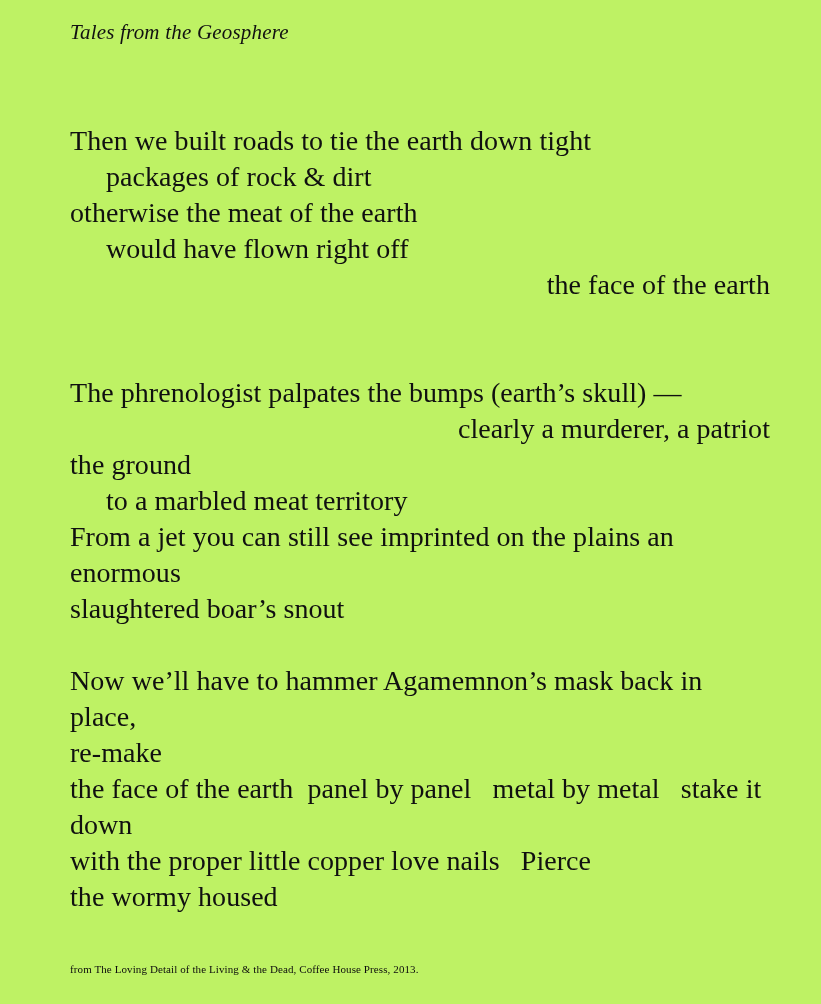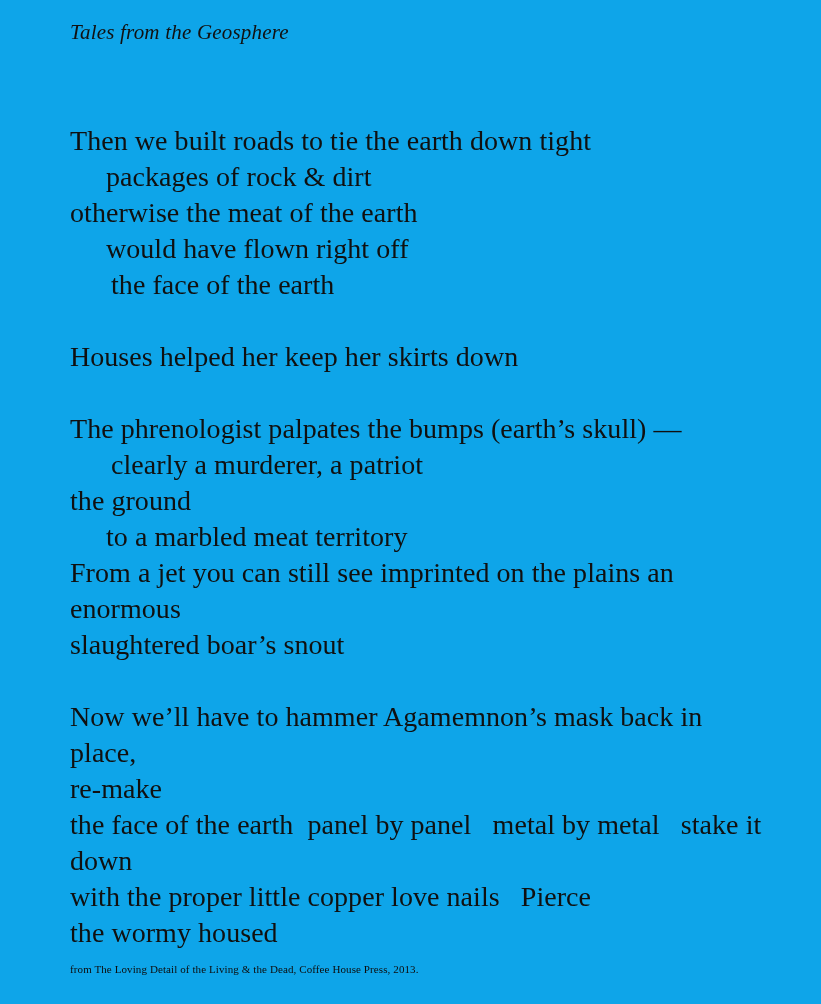--- a/index.html
+++ b/index.html
@@ -4,21 +4,21 @@
 <style>
   html, body {
     margin: 0;
     padding: 0;
     background: #ffffff;
   }
   .page {
     position: relative;
     width: 821px;
     height: 1004px;
-    background: #0ea5e9;
+    background: #bef264;
     overflow: hidden;
     font-family: "Liberation Serif", "DejaVu Serif", serif;
     color: #000000;
   }
   .poem-title {
     position: absolute;
     left: 70px;
     top: 20px;
     font-style: italic;
     font-size: 21px;
@@ -33,21 +33,21 @@
     width: 700px;
   }
   .line {
     font-size: 28px;
     line-height: 36px;
     color: #101010;
     white-space: pre-wrap;
     letter-spacing: 0.05px;
   }
   .line.indent-1 { padding-left: 36px; }
-  .line.indent-2 { padding-left: 41px; }
+  .line.indent-2 { padding-left: 41px; text-align: right; }
   .line.blank {
     height: 36px;
     line-height: 36px;
   }
   .attribution {
     position: absolute;
     left: 70px;
     top: 962px;
     font-size: 11px;
     line-height: 14px;
@@ -63,21 +63,20 @@
 
   <div class="poem-title">Tales from the Geosphere</div>
 
   <div class="poem-body">
       <div class="line">Then we built roads to tie the earth down tight</div>
       <div class="line indent-1">packages of rock &amp; dirt</div>
       <div class="line">otherwise the meat of the earth</div>
       <div class="line indent-1">would have flown right off</div>
       <div class="line indent-2">the face of the earth</div>
       <div class="line blank">&nbsp;</div>
-      <div class="line">Houses helped her keep her skirts down</div>
       <div class="line blank">&nbsp;</div>
       <div class="line">The phrenologist palpates the bumps (earth’s skull) —</div>
       <div class="line indent-2">clearly a murderer, a patriot</div>
       <div class="line">the ground</div>
       <div class="line indent-1">to a marbled meat territory</div>
       <div class="line">From a jet you can still see imprinted on the plains an enormous</div>
       <div class="line">slaughtered boar’s snout</div>
       <div class="line blank">&nbsp;</div>
       <div class="line">Now we’ll have to hammer Agamemnon’s mask back in place,</div>
       <div class="line">re-make</div>

